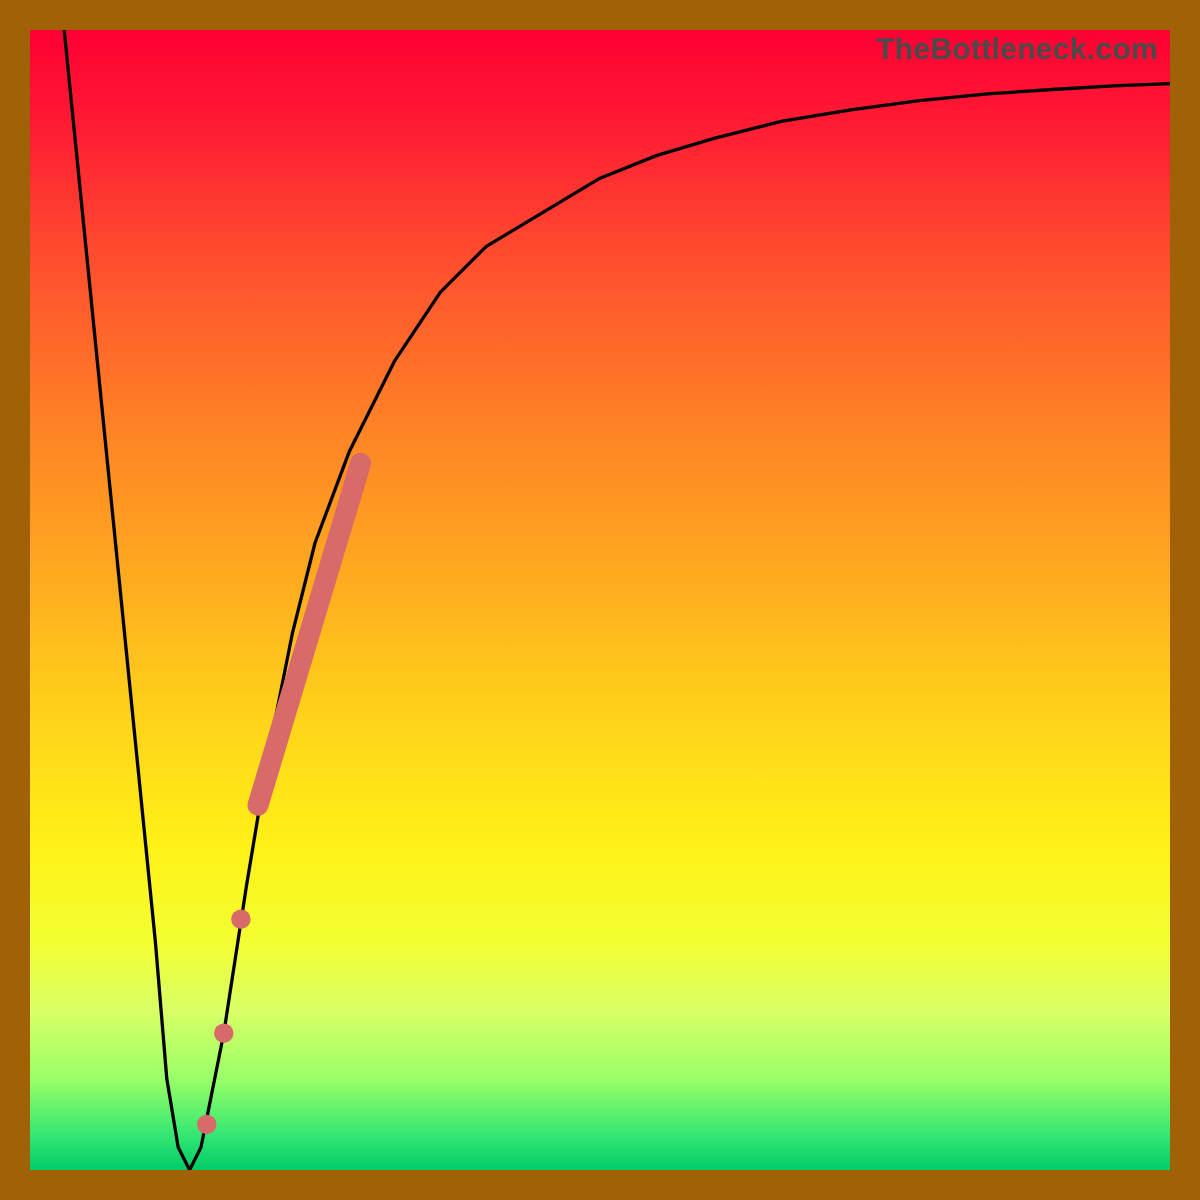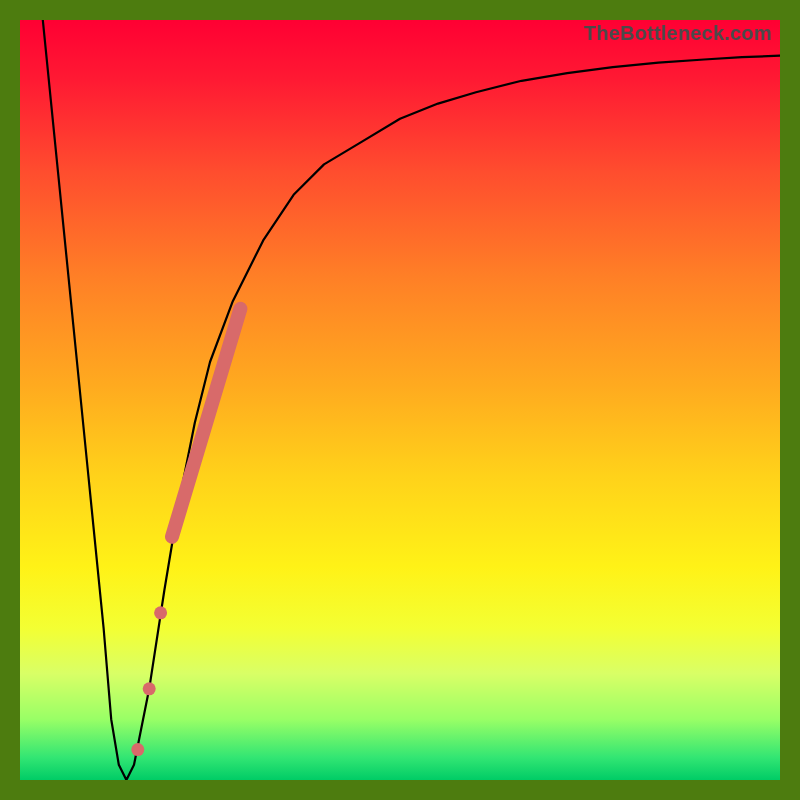--- a/index.html
+++ b/index.html
@@ -8,21 +8,21 @@
     width: 800px;
     height: 800px;
     overflow: hidden;
     background: #000;
     font-family: Arial, Helvetica, sans-serif;
   }
   .frame {
     position: relative;
     width: 800px;
     height: 800px;
-    background: #4d7c0f;
+    background: #a16207;
   }
   .plot {
     position: absolute;
     left: 20px;
     top: 20px;
     width: 760px;
     height: 760px;
     background: linear-gradient(to bottom,
       #ff0033 0%,
       #ff1a33 8%,

